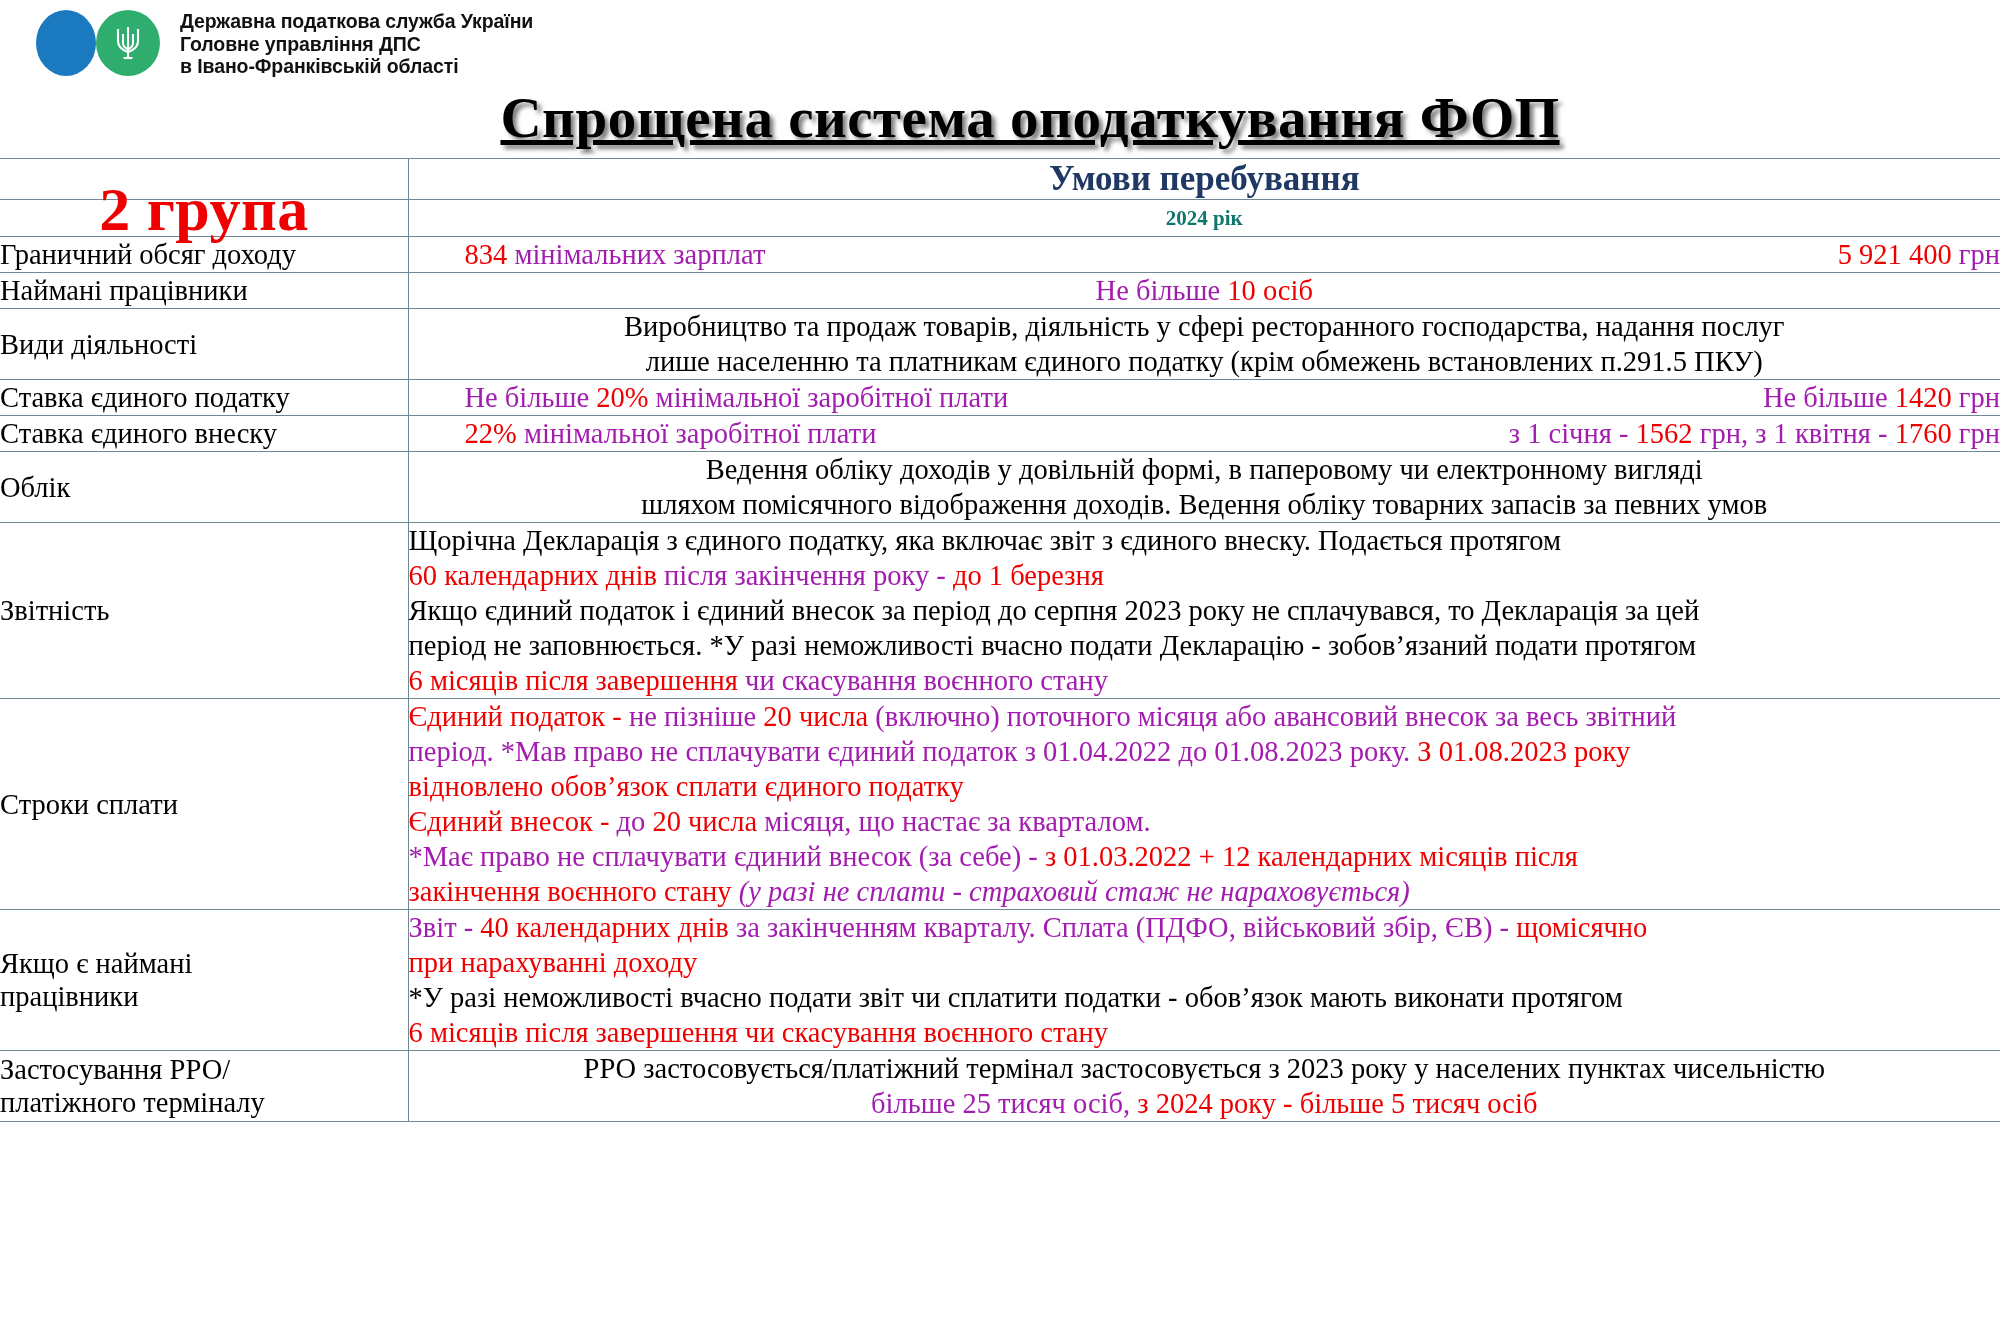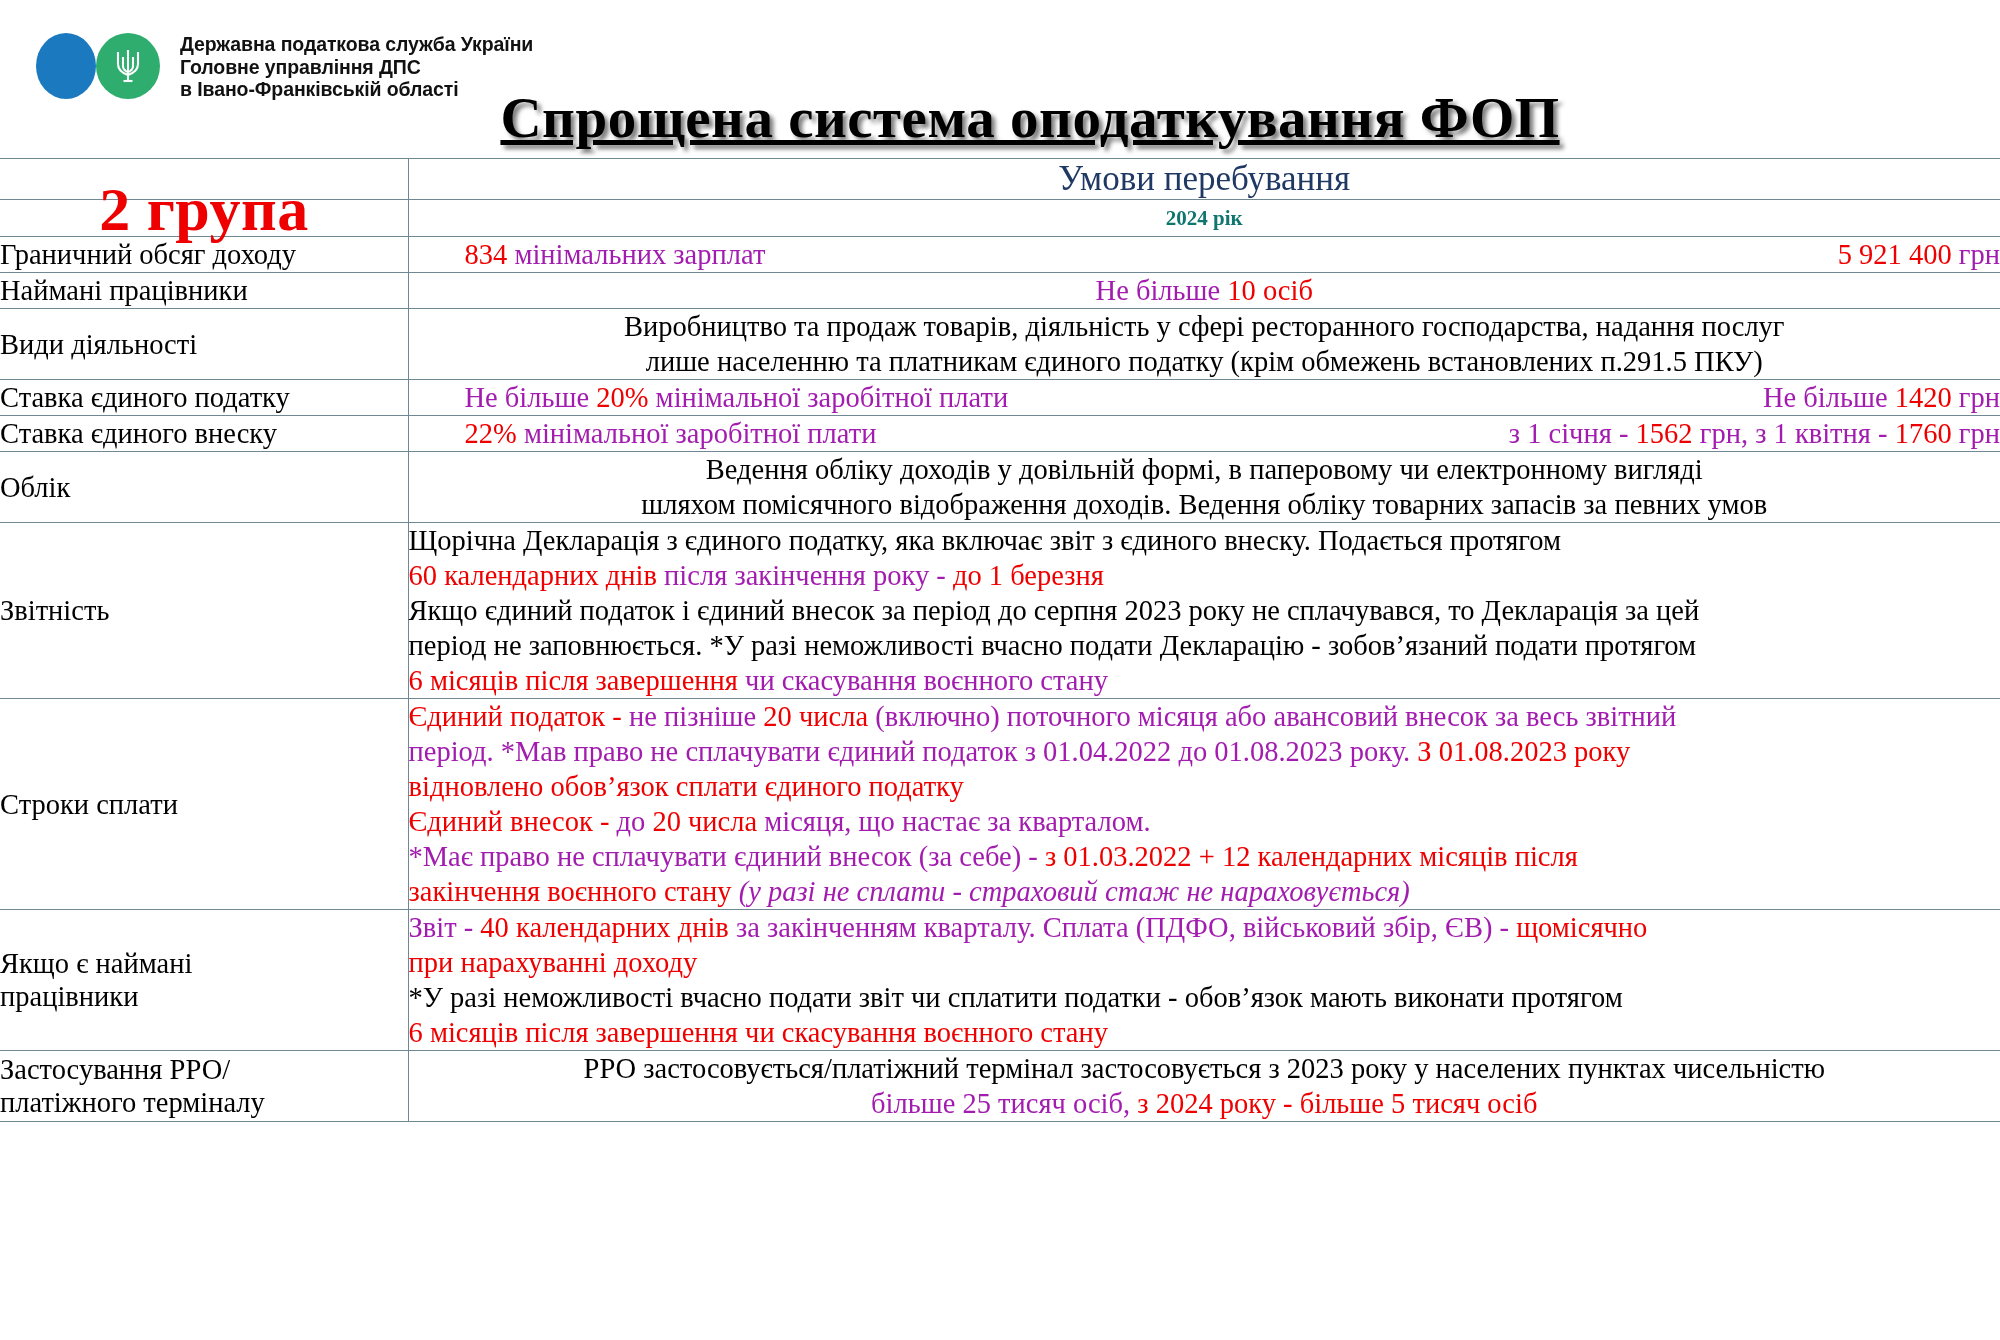--- a/index.html
+++ b/index.html
@@ -13,21 +13,21 @@
     font-family: "Liberation Serif", serif;
     color: #000000;
     overflow: hidden;
     position: relative;
   }
 
   
   .doc-header {
     display: flex;
     align-items: flex-start;
-    padding: 27px 0 0 30px;
+    padding: 4px 0 0 30px;
     height: 82px;
     box-sizing: border-box;
   }
   .logo-marks {
     position: relative;
     width: 150px;
     height: 72px;
     flex: 0 0 auto;
   }
   .logo-ellipse-blue {
@@ -130,21 +130,21 @@
   td.value-cell {
     padding: 7px 14px 7px 20px;
     font-size: 28.5px;
     line-height: 35px;
   }
   td.value-cell.center { text-align: center; }
 
   
   .hdr-conditions {
     text-align: center;
-    font-weight: normal;
+    font-weight: bold;
     font-size: 35px;
     line-height: 40px;
     color: #1F3864;
     padding: 14px 0 16px 0;
   }
   .hdr-year {
     text-align: center;
     font-weight: bold;
     font-size: 21px;
     line-height: 36px;

